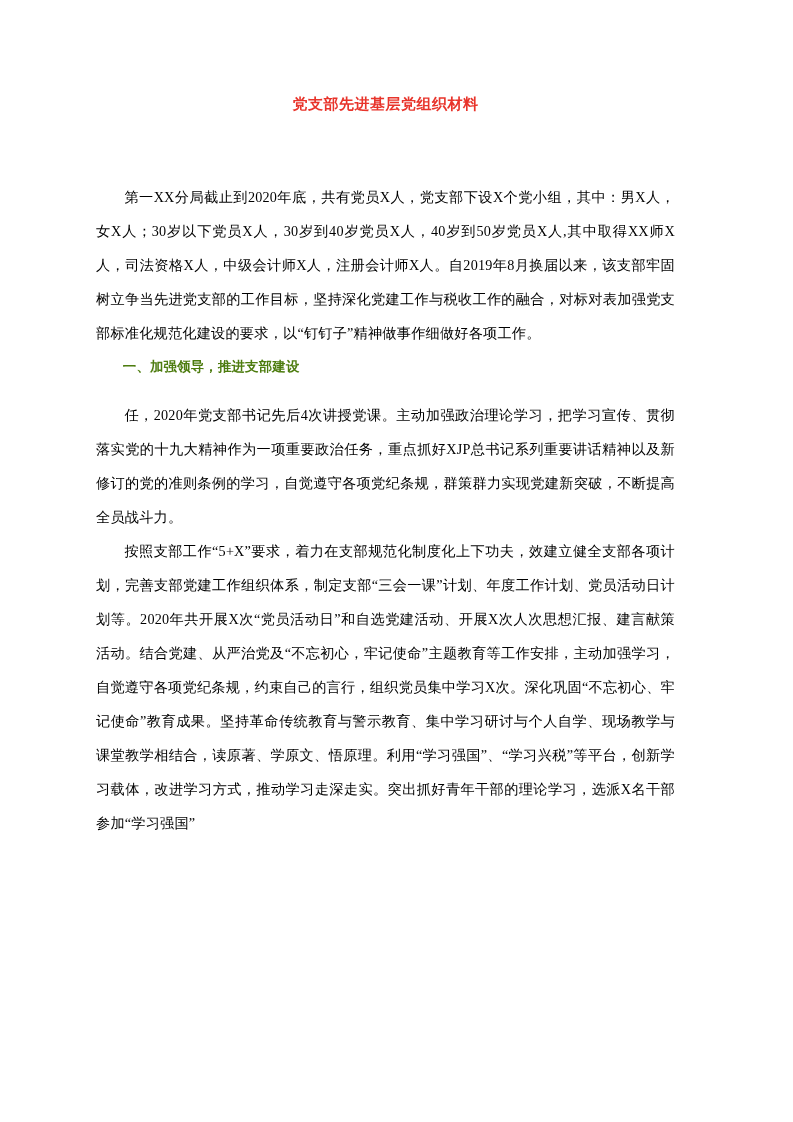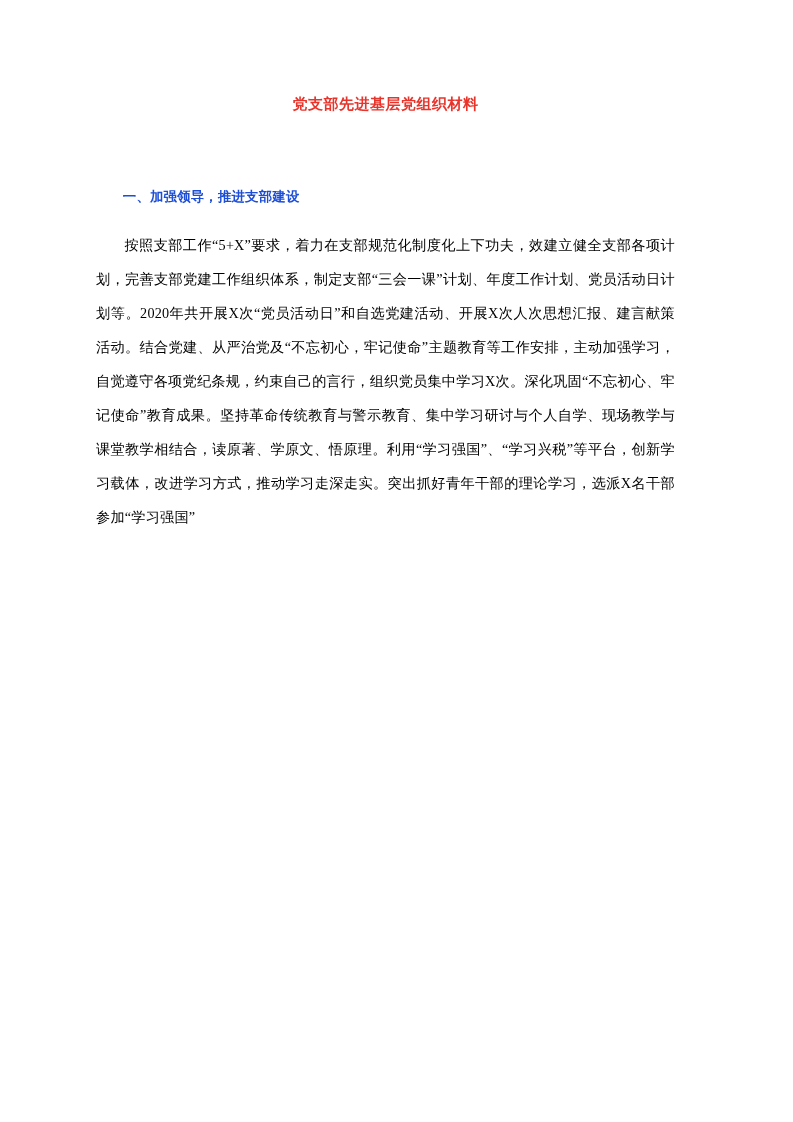--- a/index.html
+++ b/index.html
@@ -38,40 +38,42 @@
     text-indent: 2em;
     letter-spacing: 0.2px;
   }
   h2.section-heading {
     margin: 0;
     font-family: "Liberation Sans", "DejaVu Sans", sans-serif;
     font-size: 13.4px;
     font-weight: bold;
     line-height: 34px;
     text-indent: 2em;
-    color: #1d4ed8;
+    color: #4d7c0f;
     letter-spacing: 0.2px;
   }
   h2.section-heading.magenta {
     color: #d21fb0;
   }
   .spacer-line {
     height: 14px;
   }
 </style>
 </head>
 <body>
 
 <div class="page">
 
   <h1 class="doc-title">党支部先进基层党组织材料</h1>
 
+  <p class="body-para">第一XX分局截止到2020年底，共有党员X人，党支部下设X个党小组，其中：男X人，女X人；30岁以下党员X人，30岁到40岁党员X人，40岁到50岁党员X人,其中取得XX师X人，司法资格X人，中级会计师X人，注册会计师X人。自2019年8月换届以来，该支部牢固树立争当先进党支部的工作目标，坚持深化党建工作与税收工作的融合，对标对表加强党支部标准化规范化建设的要求，以“钉钉子”精神做事作细做好各项工作。</p>
 
   <h2 class="section-heading">一、加强领导，推进支部建设</h2>
 
 
   <div class="spacer-line"></div>
 
+  <p class="body-para">任，2020年党支部书记先后4次讲授党课。主动加强政治理论学习，把学习宣传、贯彻落实党的十九大精神作为一项重要政治任务，重点抓好XJP总书记系列重要讲话精神以及新修订的党的准则条例的学习，自觉遵守各项党纪条规，群策群力实现党建新突破，不断提高全员战斗力。</p>
 
 
   <p class="body-para">按照支部工作“5+X”要求，着力在支部规范化制度化上下功夫，效建立健全支部各项计划，完善支部党建工作组织体系，制定支部“三会一课”计划、年度工作计划、党员活动日计划等。2020年共开展X次“党员活动日”和自选党建活动、开展X次人次思想汇报、建言献策活动。结合党建、从严治党及“不忘初心，牢记使命”主题教育等工作安排，主动加强学习，自觉遵守各项党纪条规，约束自己的言行，组织党员集中学习X次。深化巩固“不忘初心、牢记使命”教育成果。坚持革命传统教育与警示教育、集中学习研讨与个人自学、现场教学与课堂教学相结合，读原著、学原文、悟原理。利用“学习强国”、“学习兴税”等平台，创新学习载体，改进学习方式，推动学习走深走实。突出抓好青年干部的理论学习，选派X名干部参加“学习强国”</p>
 
 </div>
 
 </body></html>

